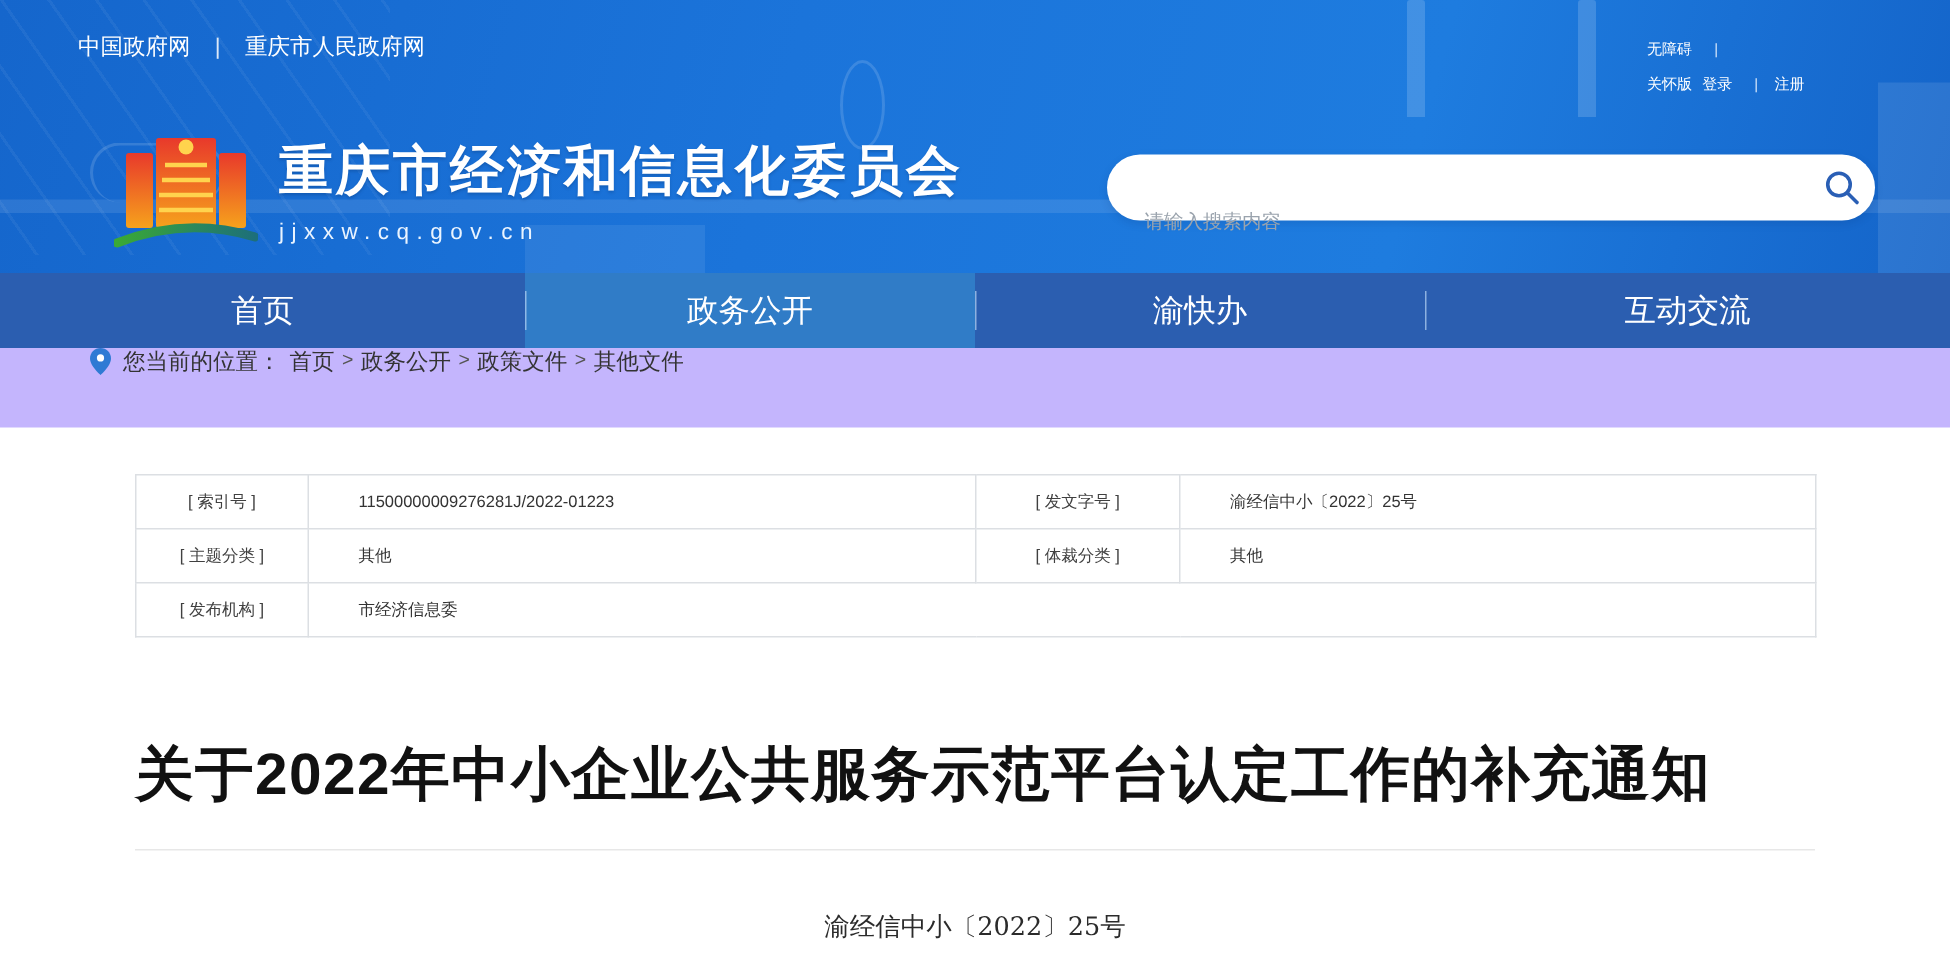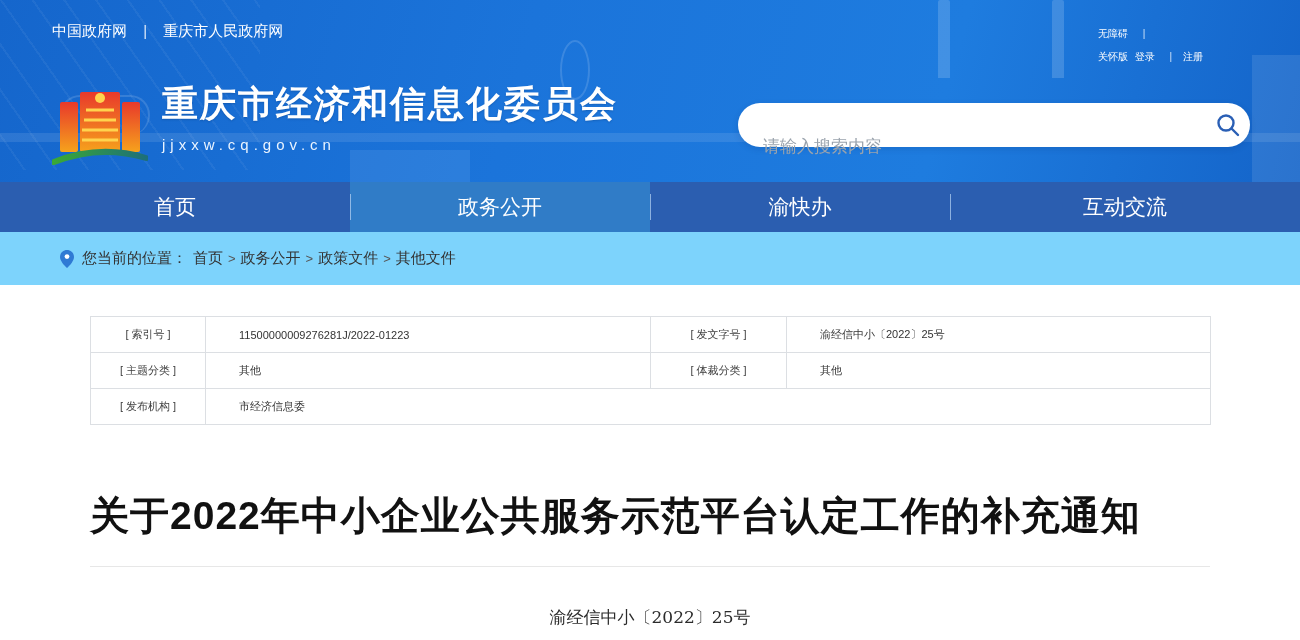--- a/index.html
+++ b/index.html
@@ -26,47 +26,47 @@
     border-radius:20px; border-bottom:none; }
 
   .topbar { position:absolute; top:22px; left:52px; right:50px; display:flex;
     justify-content:space-between; color:#fff; font-size:15px; z-index:3;gap:35px; }
   .topbar a, .toplink { color:#fff; text-decoration:none; cursor:pointer; }
   .topbar .sep { margin:0 12px; opacity:.85; }
   .utility { text-align:left; font-size:10px; line-height:23px; width:152px; color:#f0f7ff; }
   .utility .sep { margin:0 8px; opacity:.85; }
   .utility .toplink { margin-right:4px; }
 
-  .brand { position:absolute; left:52px; top:80px; display:flex; align-items:flex-start; z-index:3; cursor:pointer; }
+  .brand { position:absolute; left:76px; top:80px; display:flex; align-items:center; z-index:3; cursor:pointer; }
   .logo-svg { width:96px; height:92px; margin-right:14px; }
   .site-name { color:#fff; font-size:36px; font-weight:700; letter-spacing:2px;
     text-shadow:0 1px 2px rgba(0,40,90,.25); }
   .site-url { color:#eaf4ff; font-size:15px; letter-spacing:5px; margin-top:7px; }
 
   .search-box { position:absolute; top:103px; right:50px; width:512px; height:44px;
     background:#fff; border-radius:22px; display:flex; align-items:center; z-index:3;
     box-shadow:0 2px 6px rgba(0,40,100,.15); }
   .search-input { flex:1; border:none; outline:none; background:transparent;
-    font-size:17px; color:#0f766e; padding:0 10px 0 25px; font-family:"Liberation Sans",sans-serif;margin-top:44px; }
+    font-size:13px; color:#0f766e; padding:0 10px 0 25px; font-family:"Liberation Sans",sans-serif;margin-top:44px; }
   .search-input::placeholder { color:#9aa3ad; }
   .search-btn { width:44px; height:44px; border:none; background:transparent; cursor:pointer;
     display:flex; align-items:center; justify-content:center; }
 
   
   .nav { display:flex; width:100%; height:50px; background:#2b5eb0; }
   .nav-item { position:relative; display:flex; align-items:center; justify-content:center;
     color:#fff; font-size:21px; cursor:pointer; }
   .nav-item.w-lg { flex:0 0 350px; } .nav-item.w-md { flex:0 0 300px; }
   .nav-item.active { background:#307cc7; }
   .nav-item + .nav-item::before { content:""; position:absolute; left:0; top:12px;
     width:1px; height:26px; background:rgba(175,205,240,.75); }
 
   
-  .breadcrumb { display:flex; align-items:center; height:53px; padding-left:60px;
-    background:#7dd3fc; font-size:15px; color:#333; }
+  .breadcrumb { display:flex; align-items:flex-start; height:53px; padding-left:60px;
+    background:#c4b5fd; font-size:15px; color:#333; }
   .crumb-pin { margin-right:8px; display:flex; align-items:center; }
   .crumb-label { margin-right:6px; }
   .crumb { cursor:pointer; }
   .crumb-sep { margin:0 5px; color:#555; font-size:13px; }
 
   
   .content { padding:0 90px; }
   .meta-table { width:100%; border-collapse:collapse; margin-top:31px; table-layout:fixed; }
   .meta-table td { border:1px solid #dcdfe3; height:36px; font-size:11px; color:#3a3a3a;
     background:#fff; overflow:hidden; white-space:nowrap; }

